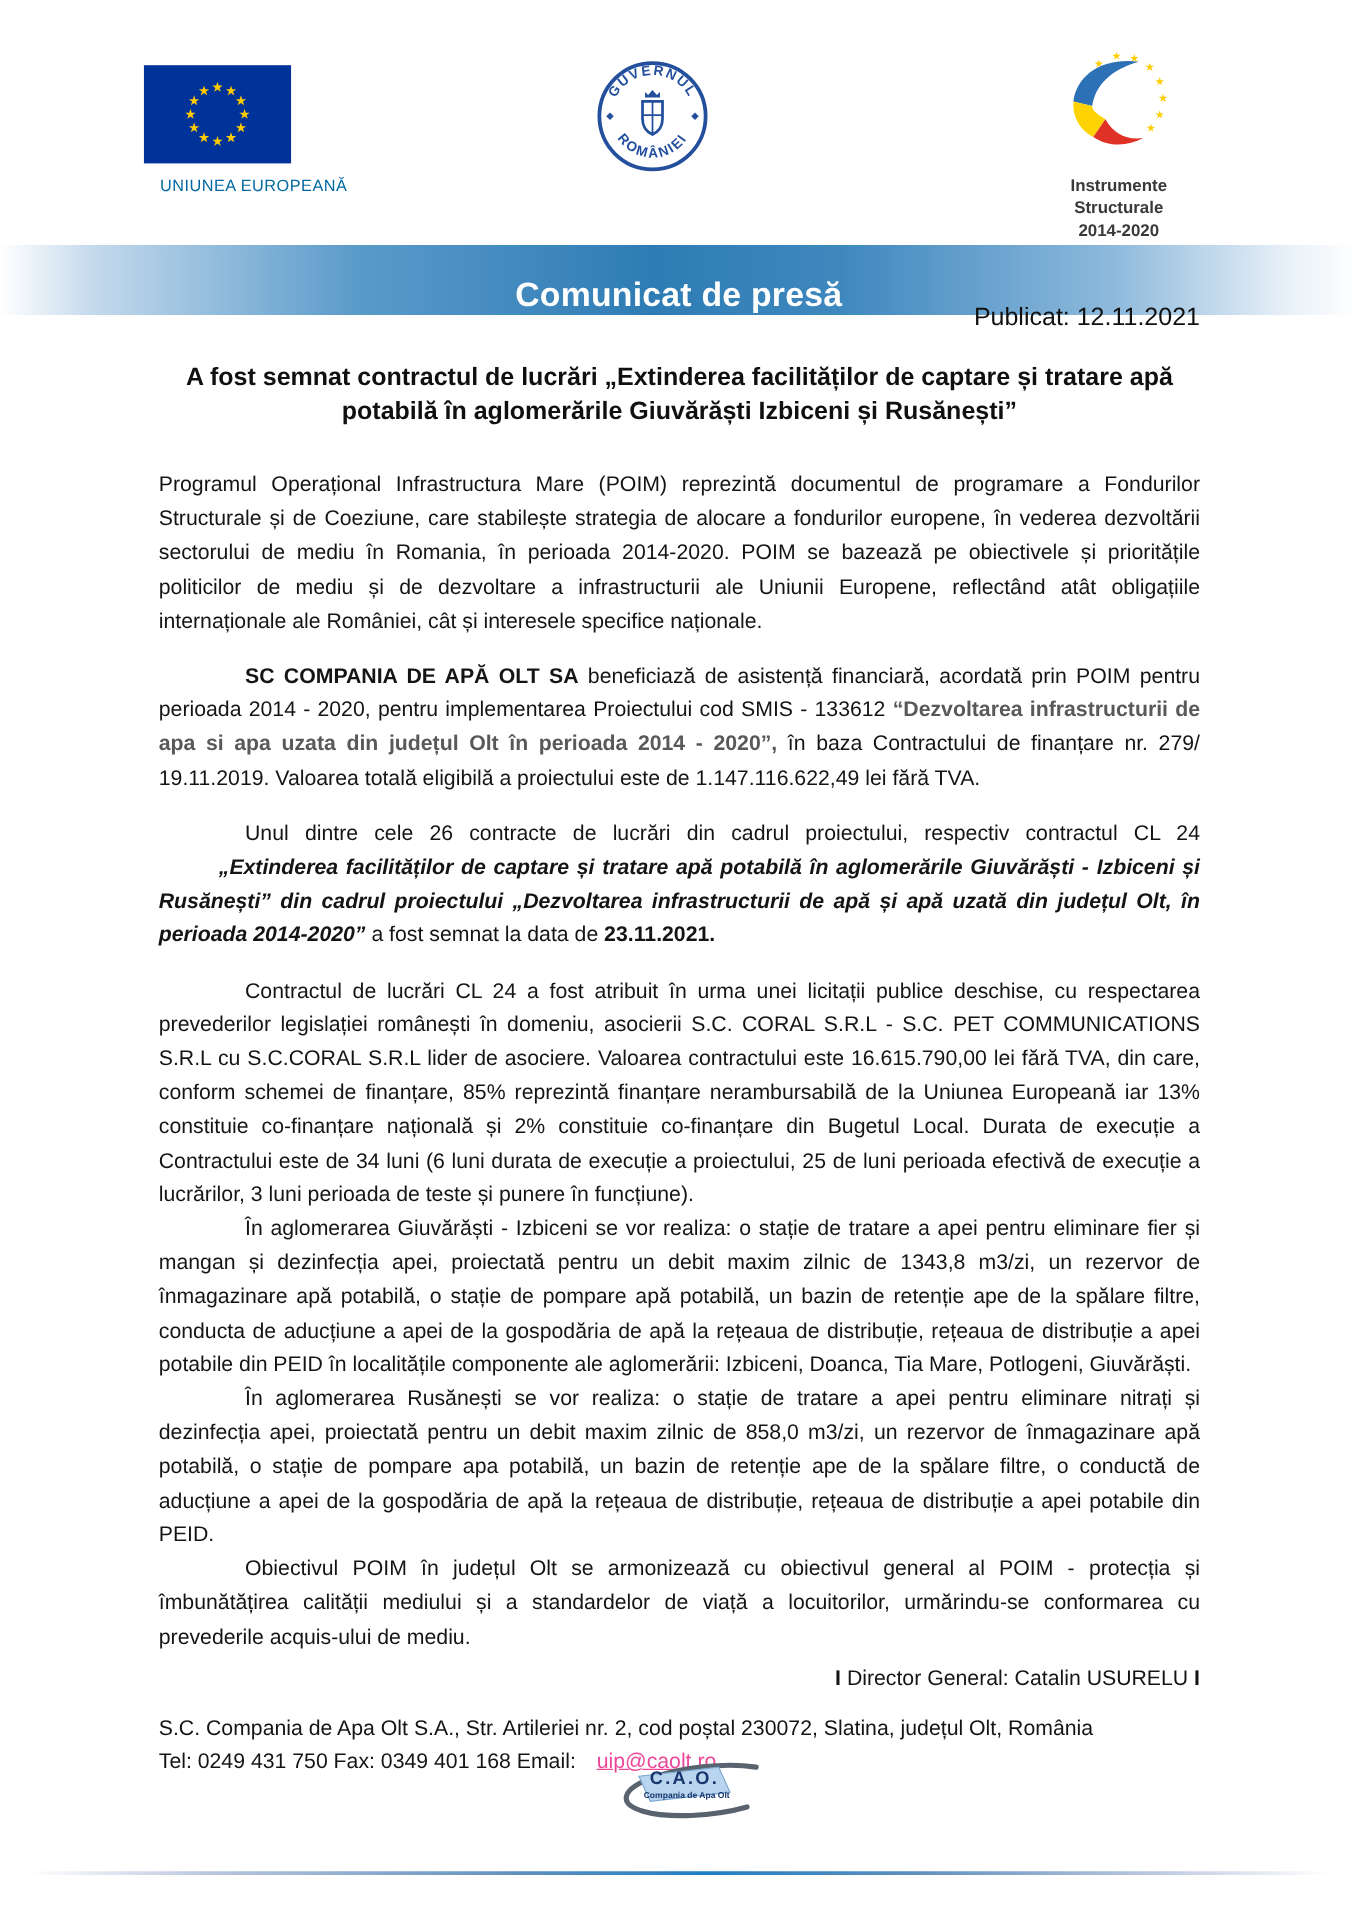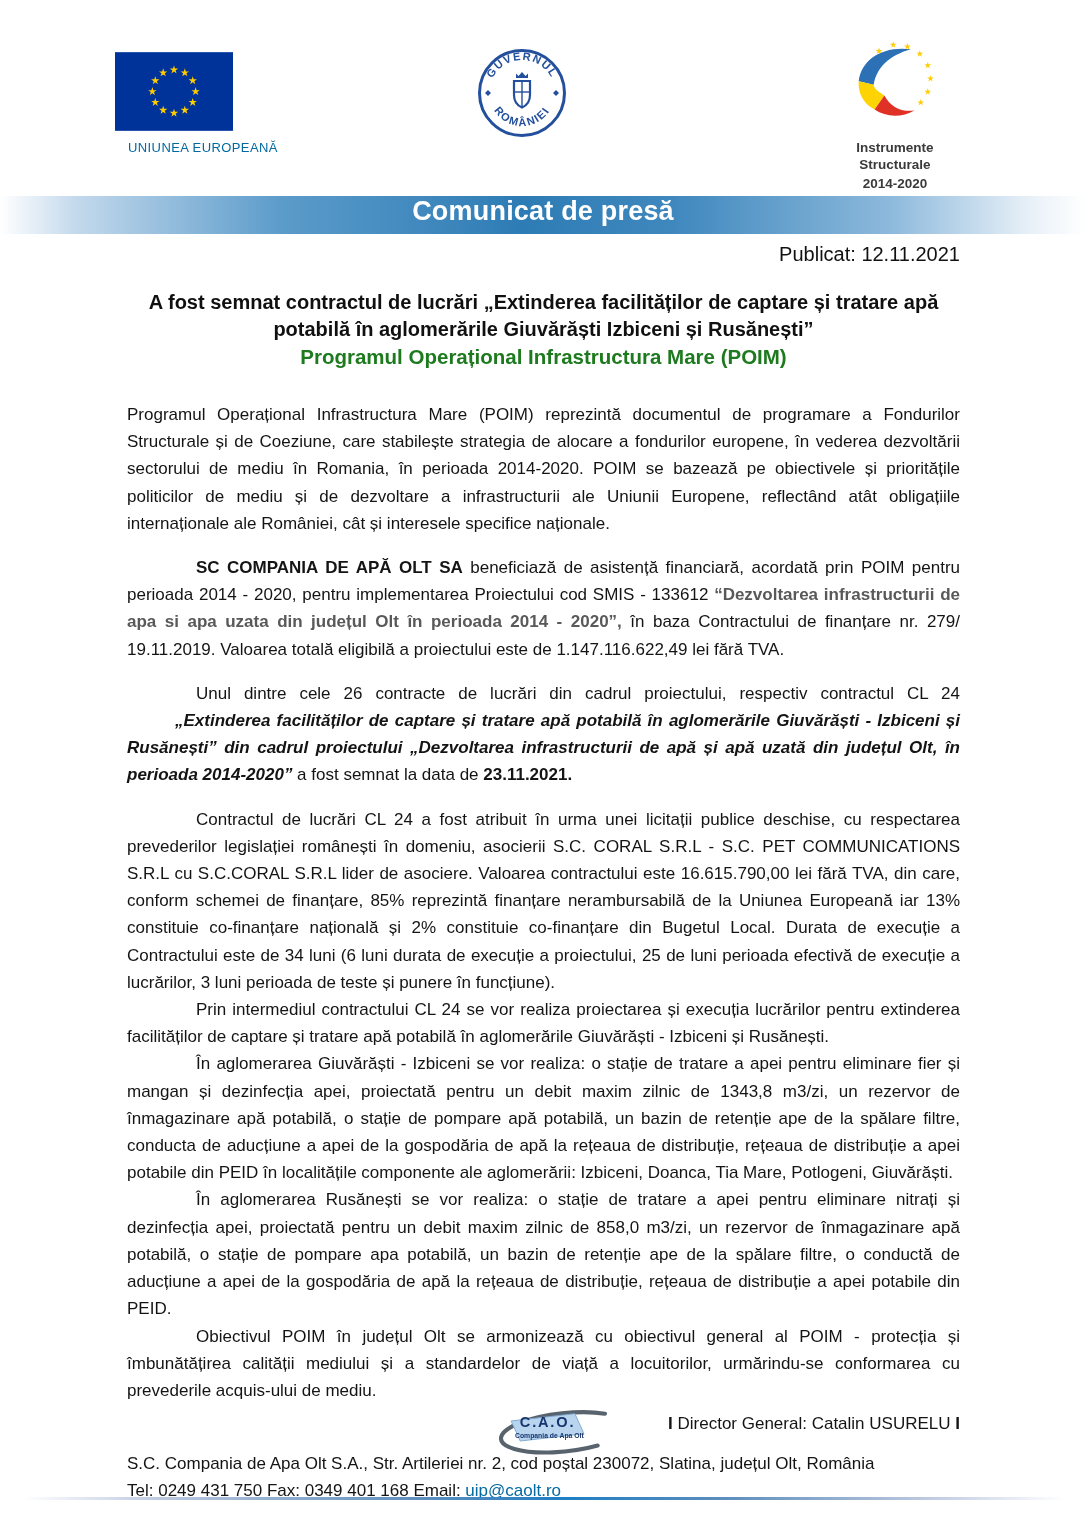--- a/index.html
+++ b/index.html
@@ -6,42 +6,42 @@
   body{width:1086px;height:1536px;position:relative;font-family:"Liberation Sans",sans-serif;color:#141414;overflow:hidden;}
 
   
   .eu-logo{position:absolute;left:108px;top:52px;width:132px;text-align:center;}
   .eu-caption{margin-top:5px;font-size:13px;letter-spacing:.4px;color:#0369a1;white-space:nowrap;margin-left:20px;}
   .gov-logo{position:absolute;left:477px;top:48px;width:90px;height:90px;}
   .is-logo{position:absolute;left:820px;top:33px;width:150px;text-align:center;}
   .is-caption{font-size:13.5px;font-weight:bold;color:#3a3a3a;line-height:17px;margin-top:2px;text-align:center;}
 
   
-  .banner{position:absolute;left:0;right:0;top:196px;height:38px;
+  .banner{position:absolute;left:0;right:0;top:196px;height:56px;
     background:linear-gradient(90deg,#ffffff 0%,#c3d9ec 7%,#5b9bca 26%,#2e7cb5 48%,#3f88be 62%,#8db9dc 82%,#e9f1f8 95%,#ffffff 100%);
-    display:flex;align-items:flex-start;justify-content:center;}
+    display:flex;align-items:flex-end;justify-content:center;}
   .banner-title{color:#ffffff;font-weight:bold;font-size:27px;letter-spacing:.2px;}
   .published{position:absolute;top:243px;right:126px;font-size:20px;color:#111;}
 
   
   .content{position:absolute;left:127px;right:126px;top:289px;}
   .headline{text-align:center;font-weight:bold;font-size:20px;line-height:27px;color:#101010;margin:0 6px;}
   .subtitle{text-align:center;font-weight:bold;font-size:20.5px;line-height:27px;color:#1e7a1e;margin:0;}
 
   .body-text{margin-top:31px;}
   .body-text p{margin:0;text-align:justify;font-size:17px;line-height:27.2px;}
   .body-text p.sp{margin-bottom:17px;}
   .body-text p.ind{text-indent:69px;}
   .b{font-weight:bold;}
   .bi{font-weight:bold;font-style:italic;margin-left:48px;}
   .gray{color:#595959;}
 
   .director{margin-top:6px;text-align:right;font-size:17px;line-height:27px;}
   .contact{margin-top:14px;font-size:17px;line-height:26.5px;}
-  .contact a{color:#0369a1;text-decoration:underline;cursor:pointer;}
+  .contact a{color:#ec4899;text-decoration:underline;cursor:pointer;margin-left:12px;}
 
   
   .cao-logo{position:absolute;top:1401px;left:50%;transform:translateX(-50%);width:164px;height:60px;}
   .bottom-rule{position:absolute;top:1497px;left:22px;right:22px;height:3px;
     background:linear-gradient(90deg,#ffffff 0%,#b9c6de 14%,#5f8fbd 38%,#1f7ec5 52%,#5f8fbd 68%,#b9c6de 86%,#ffffff 100%);}
 </style>
 </head>
 <body>
 
 <div class="eu-logo">
@@ -110,31 +110,29 @@
   <div class="is-caption">2014-2020</div>
 </div>
 
 <div class="banner">
   <span class="banner-title">Comunicat de presă</span>
 </div>
 <div class="published">Publicat: 12.11.2021</div>
 
 <div class="content">
   <div class="headline">A fost semnat contractul de lucrări „Extinderea facilităților de captare și tratare apă potabilă în aglomerările Giuvărăști Izbiceni și Rusănești”</div>
-  <div class="subtitle">Programul Operațional Infrastructura Mare (POIM)</div>
 
   <div class="body-text">
     <p class="sp">Programul Operațional Infrastructura Mare (POIM) reprezintă documentul de programare a Fondurilor Structurale și de Coeziune, care stabilește strategia de alocare a fondurilor europene, în vederea dezvoltării sectorului de mediu în Romania, în perioada 2014-2020. POIM se bazează pe obiectivele și prioritățile politicilor de mediu și de dezvoltare a infrastructurii ale Uniunii Europene, reflectând atât obligațiile internaționale ale României, cât și interesele specifice naționale.</p>
 
     <p class="sp ind"><span class="b">SC COMPANIA DE APĂ OLT SA</span><span> beneficiază de asistență financiară, acordată prin POIM pentru perioada 2014 - 2020, pentru implementarea Proiectului cod SMIS - 133612 </span><span class="b gray">“Dezvoltarea infrastructurii de apa si apa uzata din județul Olt în perioada 2014 - 2020”,</span><span> în baza Contractului de finanțare nr. 279/ 19.11.2019. Valoarea totală eligibilă a proiectului este de 1.147.116.622,49 lei fără TVA.</span></p>
 
     <p class="sp ind"><span>Unul dintre cele 26 contracte de lucrări din cadrul proiectului, respectiv contractul CL 24 </span><span class="bi">„Extinderea facilităților de captare și tratare apă potabilă în aglomerările Giuvărăști - Izbiceni și Rusănești” din cadrul proiectului „Dezvoltarea infrastructurii de apă și apă uzată din județul Olt, în perioada 2014-2020”</span><span> a fost semnat la data de </span><span class="b">23.11.2021.</span></p>
 
     <p class="ind">Contractul de lucrări CL 24 a fost atribuit în urma unei licitații publice deschise, cu respectarea prevederilor legislației românești în domeniu, asocierii S.C. CORAL S.R.L - S.C. PET COMMUNICATIONS S.R.L cu S.C.CORAL S.R.L lider de asociere. Valoarea contractului este 16.615.790,00 lei fără TVA, din  care, conform schemei de finanțare, 85% reprezintă finanțare nerambursabilă de la Uniunea Europeană iar 13% constituie co-finanțare națională și 2% constituie co-finanțare din Bugetul Local. Durata de execuție a Contractului este de 34 luni (6 luni durata de execuție a proiectului, 25 de luni perioada efectivă de execuție a lucrărilor, 3 luni perioada de teste și punere în funcțiune).</p>
-    <p class="ind">Prin intermediul contractului CL 24 se vor realiza proiectarea și execuția lucrărilor pentru extinderea facilităților de captare și tratare apă potabilă în aglomerările Giuvărăști - Izbiceni și Rusănești.</p>
     <p class="ind">În aglomerarea Giuvărăști - Izbiceni se vor realiza: o stație de tratare a apei pentru eliminare fier și mangan și dezinfecția apei, proiectată pentru un debit maxim zilnic de 1343,8 m3/zi, un rezervor de înmagazinare apă potabilă, o stație de pompare apă potabilă, un bazin de retenție ape de la spălare filtre, conducta de aducțiune a apei de la gospodăria de apă la rețeaua de distribuție, rețeaua de distribuție a apei potabile din PEID în localitățile componente ale aglomerării: Izbiceni, Doanca, Tia Mare, Potlogeni, Giuvărăști.</p>
     <p class="ind">În aglomerarea Rusănești se vor realiza: o stație de tratare a apei pentru eliminare nitrați și dezinfecția apei, proiectată pentru un debit maxim zilnic de 858,0 m3/zi, un rezervor de înmagazinare apă potabilă, o stație de pompare apa potabilă, un bazin de retenție ape de la spălare filtre, o conductă de aducțiune a apei de la gospodăria de apă la rețeaua de distribuție, rețeaua de distribuție a apei potabile din PEID.</p>
     <p class="ind">Obiectivul POIM în județul Olt se armonizează cu obiectivul general al POIM - protecția și îmbunătățirea calității mediului și a standardelor de viață a locuitorilor, urmărindu-se conformarea cu prevederile acquis-ului de mediu.</p>
   </div>
 
   <div class="director"><span class="b">I</span><span> Director General: Catalin USURELU </span><span class="b">I</span></div>
 
   <div class="contact">
     <div>S.C. Compania de Apa Olt S.A., Str. Artileriei nr. 2, cod poștal 230072, Slatina, județul Olt, România</div>
     <div><span>Tel: 0249 431 750 Fax: 0349 401 168 Email: </span><a>uip@caolt.ro</a></div>

